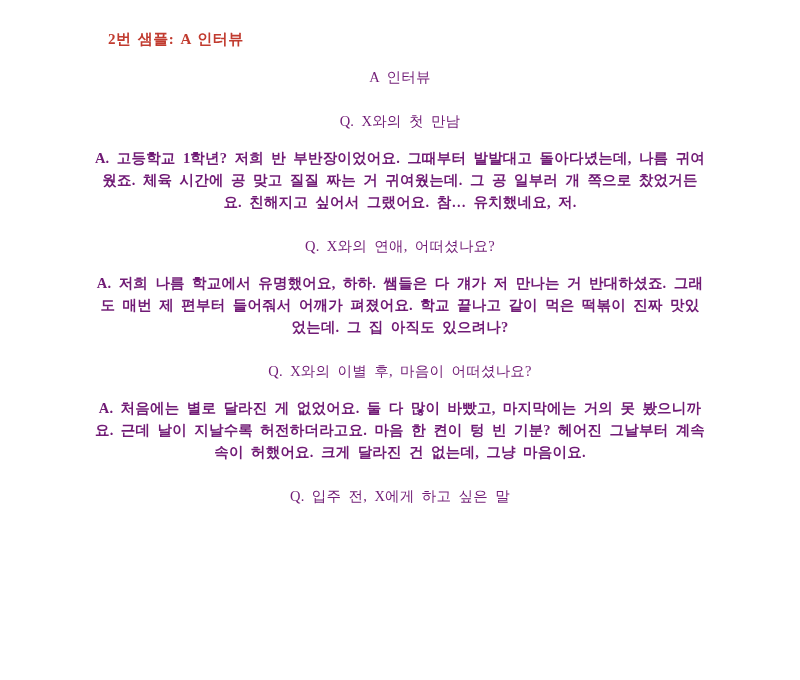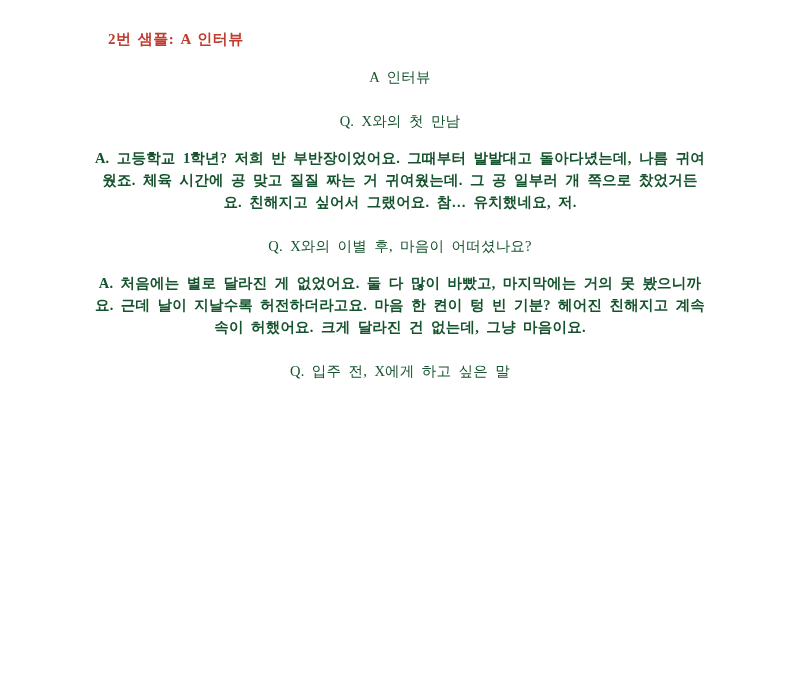--- a/index.html
+++ b/index.html
@@ -63,34 +63,38 @@
     font-weight: bold;
   }
 </style>
 </head>
 <body>
 
 <div class="page" style="background: rgb(255, 255, 255);">
 
   <div class="sample-header" style="color: rgb(193, 59, 47);">2번 샘플: A 인터뷰</div>
 
-  <div class="content" style="color: #14532d;">
+  <div class="content" style="color: #701a75;">
 
     <div class="doc-title">A 인터뷰</div>
 
     <div class="qa-block">
       <div class="question">Q. X와의 첫 만남</div>
       <div class="answer">A. 고등학교 1학년? 저희 반 부반장이었어요. 그때부터 발발대고 돌아다녔는데, 나름 귀여웠죠. 체육 시간에 공 맞고 질질 짜는 거 귀여웠는데. 그 공 일부러 개 쪽으로 찼었거든요. 친해지고 싶어서 그랬어요. 참… 유치했네요, 저.</div>
     </div>
 
 
+    <div class="qa-block">
+      <div class="question">Q. X와의 연애, 어떠셨나요?</div>
+      <div class="answer">A. 저희 나름 학교에서 유명했어요, 하하. 쌤들은 다 걔가 저 만나는 거 반대하셨죠. 그래도 매번 제 편부터 들어줘서 어깨가 펴졌어요. 학교 끝나고 같이 먹은 떡볶이 진짜 맛있었는데. 그 집 아직도 있으려나?</div>
+    </div>
 
     <div class="qa-block">
       <div class="question">Q. X와의 이별 후, 마음이 어떠셨나요?</div>
-      <div class="answer">A. 처음에는 별로 달라진 게 없었어요. 둘 다 많이 바빴고, 마지막에는 거의 못 봤으니까요. 근데 날이 지날수록 허전하더라고요. 마음 한 켠이 텅 빈 기분? 헤어진 친해지고 계속 속이 허했어요. 크게 달라진 건 없는데, 그냥 마음이요.</div>
+      <div class="answer">A. 처음에는 별로 달라진 게 없었어요. 둘 다 많이 바빴고, 마지막에는 거의 못 봤으니까요. 근데 날이 지날수록 허전하더라고요. 마음 한 켠이 텅 빈 기분? 헤어진 그날부터 계속 속이 허했어요. 크게 달라진 건 없는데, 그냥 마음이요.</div>
     </div>
 
     <div class="qa-block">
       <div class="question">Q. 입주 전, X에게 하고 싶은 말</div>
     </div>
 
   </div>
 
 </div>
 

